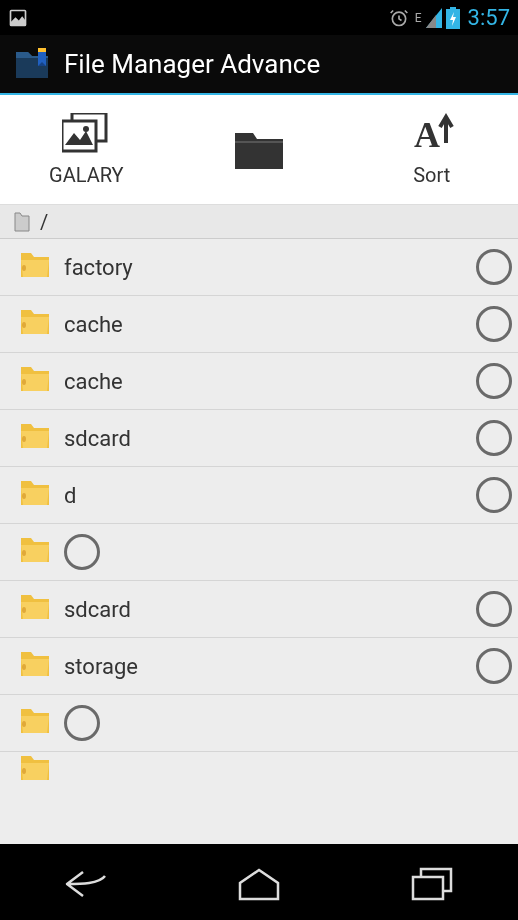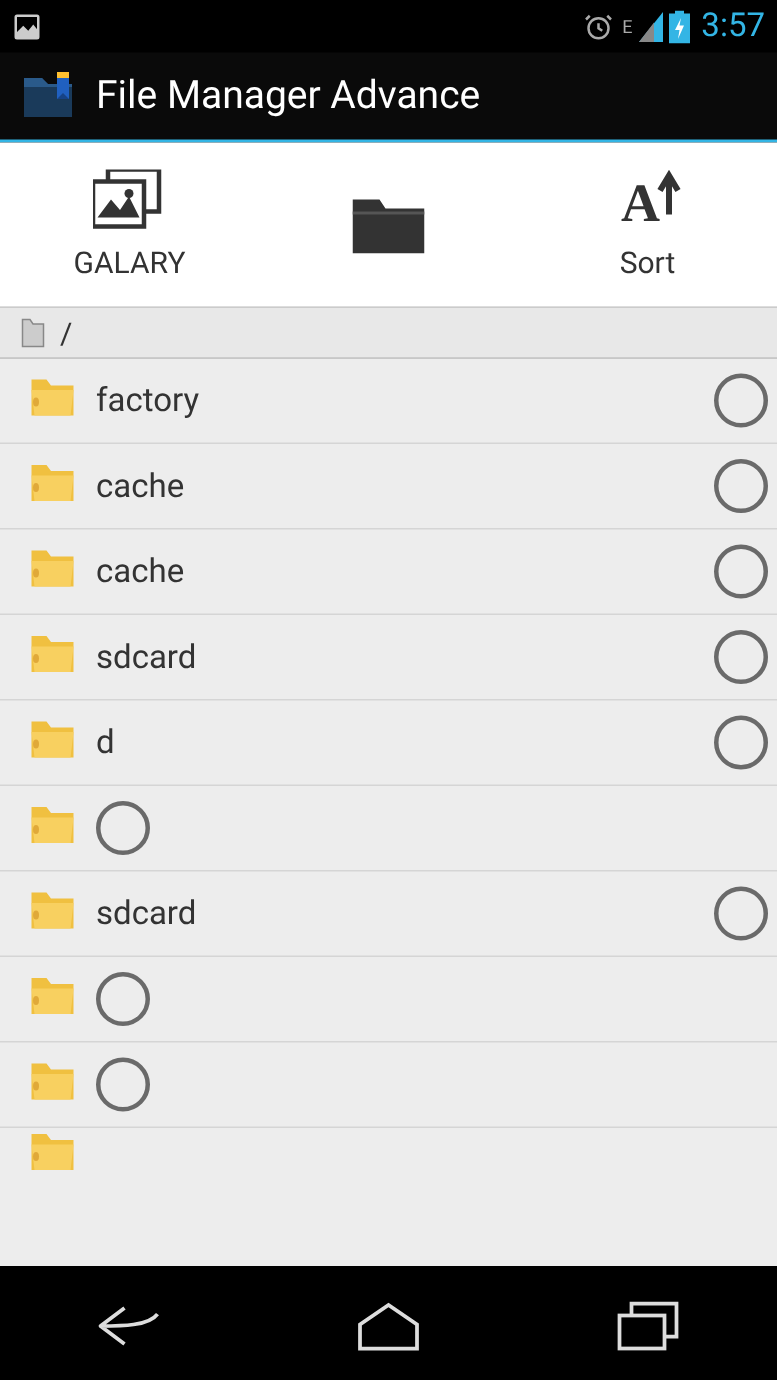--- a/index.html
+++ b/index.html
@@ -260,20 +260,21 @@
 </svg></span>
     <span class="file-name">sdcard</span>
     <span class="radio"></span>
   </div>
     <div class="file-row">
     <span><svg class="folder-icon" viewBox="0 0 30 26">
   <path d="M1 5 L1 25 L29 25 L29 5 L14 5 L11 1 L1 1 Z" fill="#f0c040"></path>
   <path d="M1 8 L29 8 L27 25 L3 25 Z" fill="#f8d060"></path>
   <ellipse cx="4" cy="16" rx="2" ry="3" fill="#d09020" opacity="0.6"></ellipse>
 </svg></span>
+    <span class="file-name">storage</span>
     <span class="radio"></span>
   </div>
     <div class="file-row">
     <span><svg class="folder-icon" viewBox="0 0 30 26">
   <path d="M1 5 L1 25 L29 25 L29 5 L14 5 L11 1 L1 1 Z" fill="#f0c040"></path>
   <path d="M1 8 L29 8 L27 25 L3 25 Z" fill="#f8d060"></path>
   <ellipse cx="4" cy="16" rx="2" ry="3" fill="#d09020" opacity="0.6"></ellipse>
 </svg></span>
     <span class="radio"></span>
   </div>

